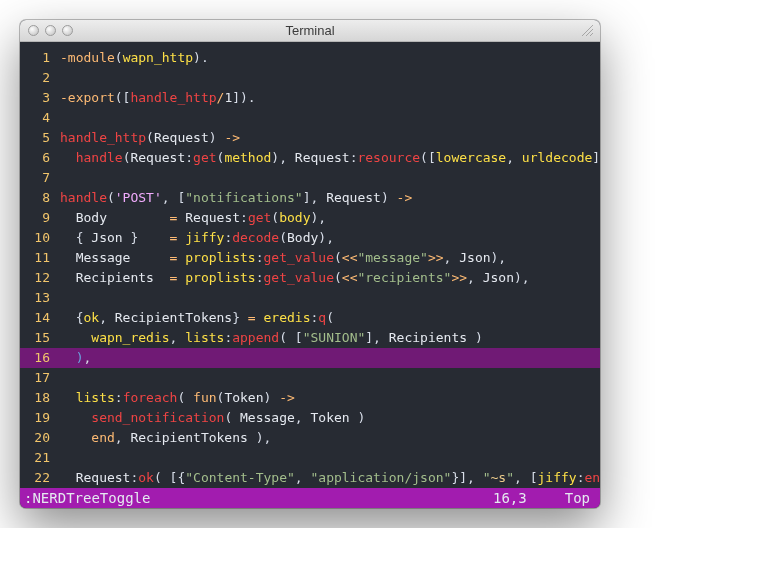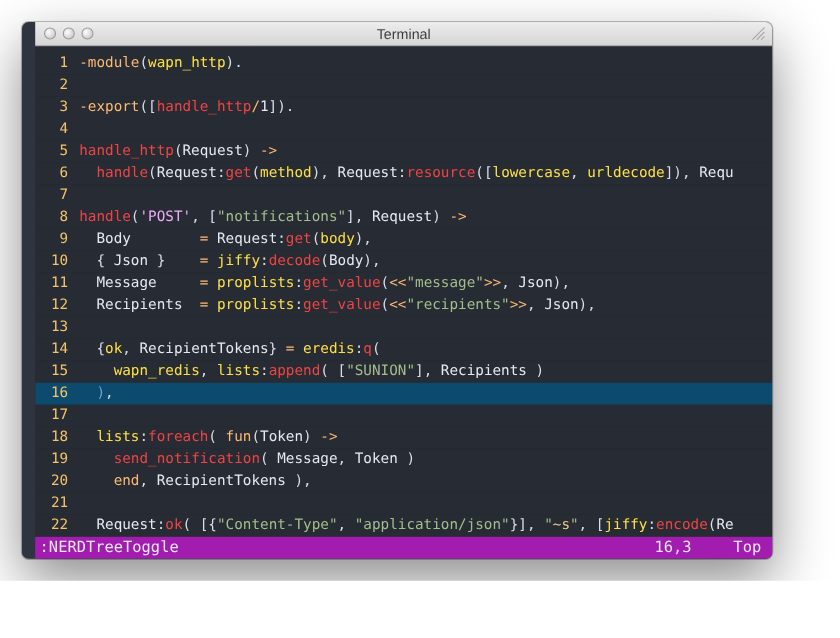--- a/index.html
+++ b/index.html
@@ -5,26 +5,25 @@
   * { margin: 0; padding: 0; box-sizing: border-box; }
   body {
     background: #fff;
     font-family: "Menlo", "Monaco", "Consolas", monospace;
     display: flex;
     align-items: flex-start;
     justify-content: flex-start;
     padding: 20px;
   }
   .window {
-    width: 682px;
+    width: 580px;
     background: #2e3440;
     border-radius: 6px;
     box-shadow: 0 20px 50px rgba(0,0,0,0.45), 0 0 0 1px rgba(0,0,0,0.25);
     overflow: hidden;
-    padding-left: 12px;
   }
   .titlebar {
     height: 22px;
     background: linear-gradient(#ededed, #d6d6d6);
     border-bottom: 1px solid #b5b5b5;
     display: flex;
     align-items: center;
     position: relative;
     font-family: "Lucida Grande", "Helvetica Neue", sans-serif;
   }
@@ -63,21 +62,21 @@
     padding: 6px 0 0 0;
     white-space: pre;
     overflow: hidden;
   }
   .line {
     display: flex;
     height: 20px;
     align-items: baseline;
     background: #272b33;
   }
-  .line.cursor { background: #0c4a6e; align-items: flex-end; }
+  .line.cursor { background: #701a75; align-items: flex-end; }
   .gutter {
     width: 40px;
     text-align: right;
     color: #f2c56b;
     padding-right: 10px;
     flex-shrink: 0;
     user-select: none;
   }
   .code {
     flex: 1;

